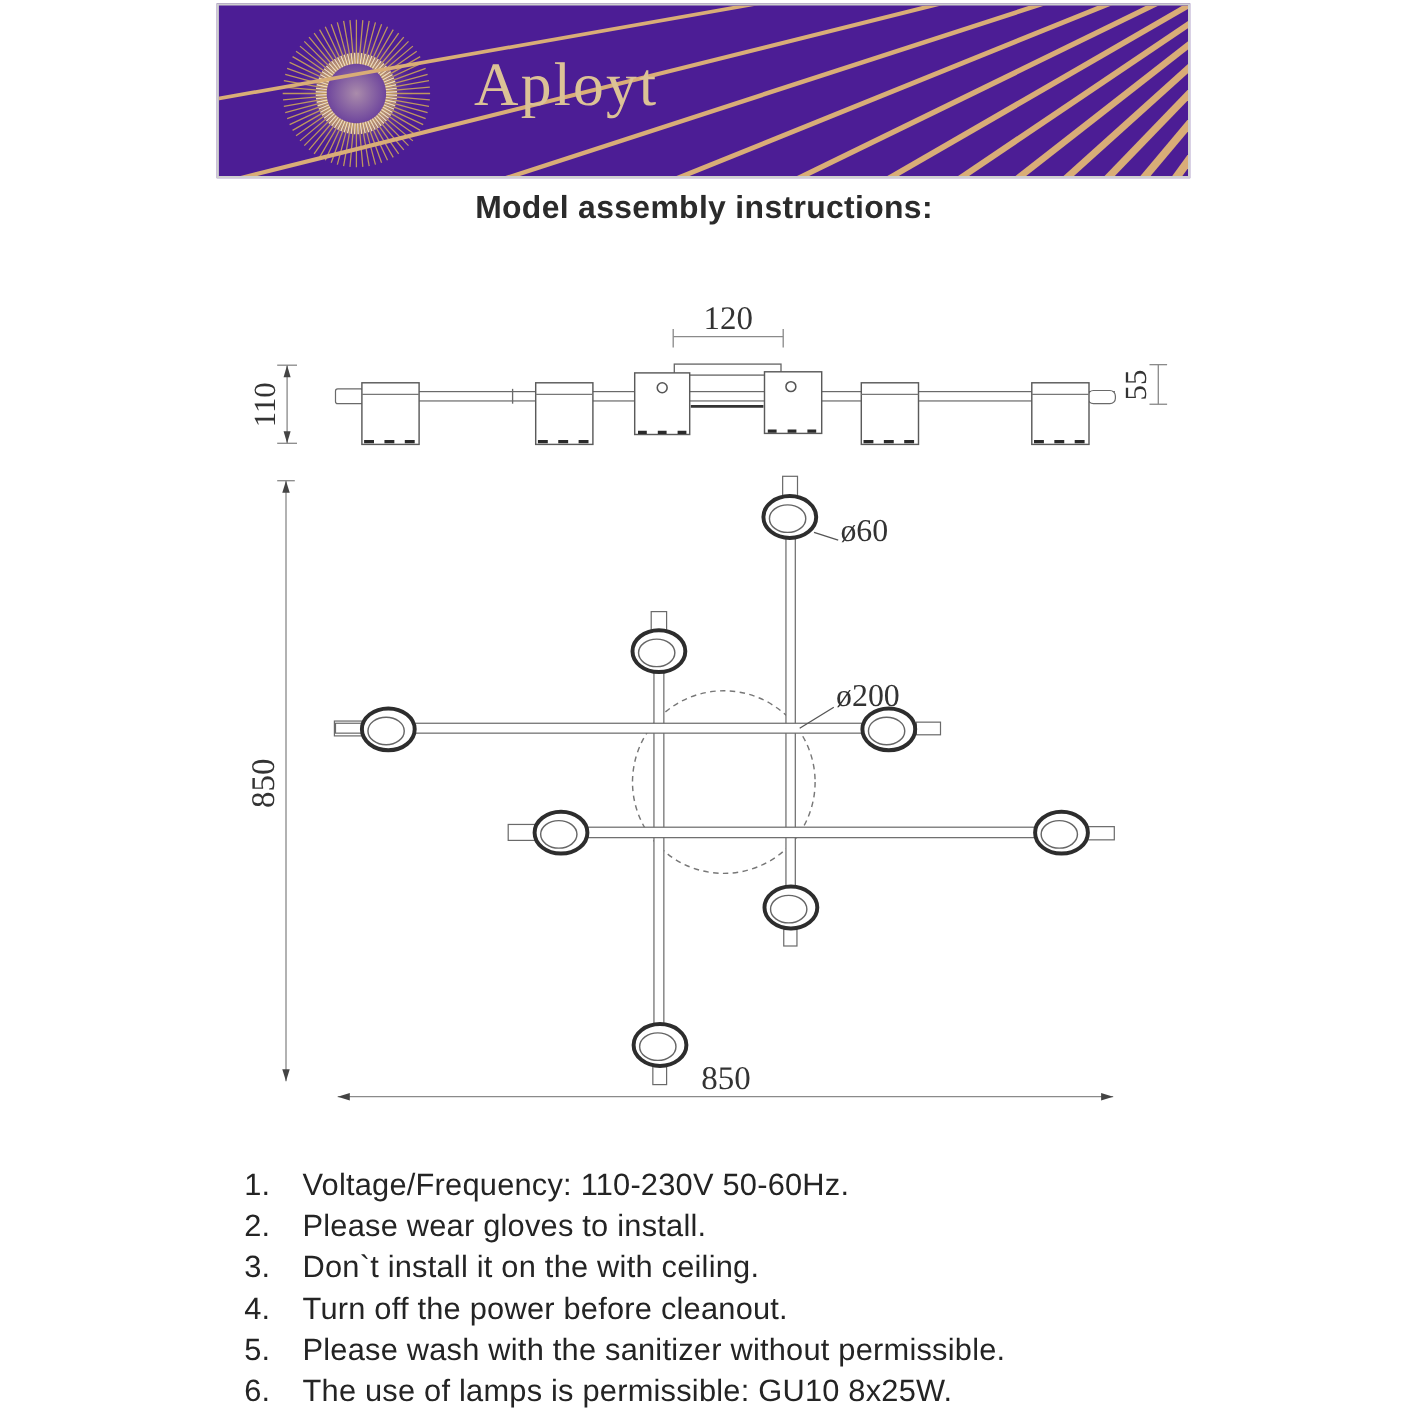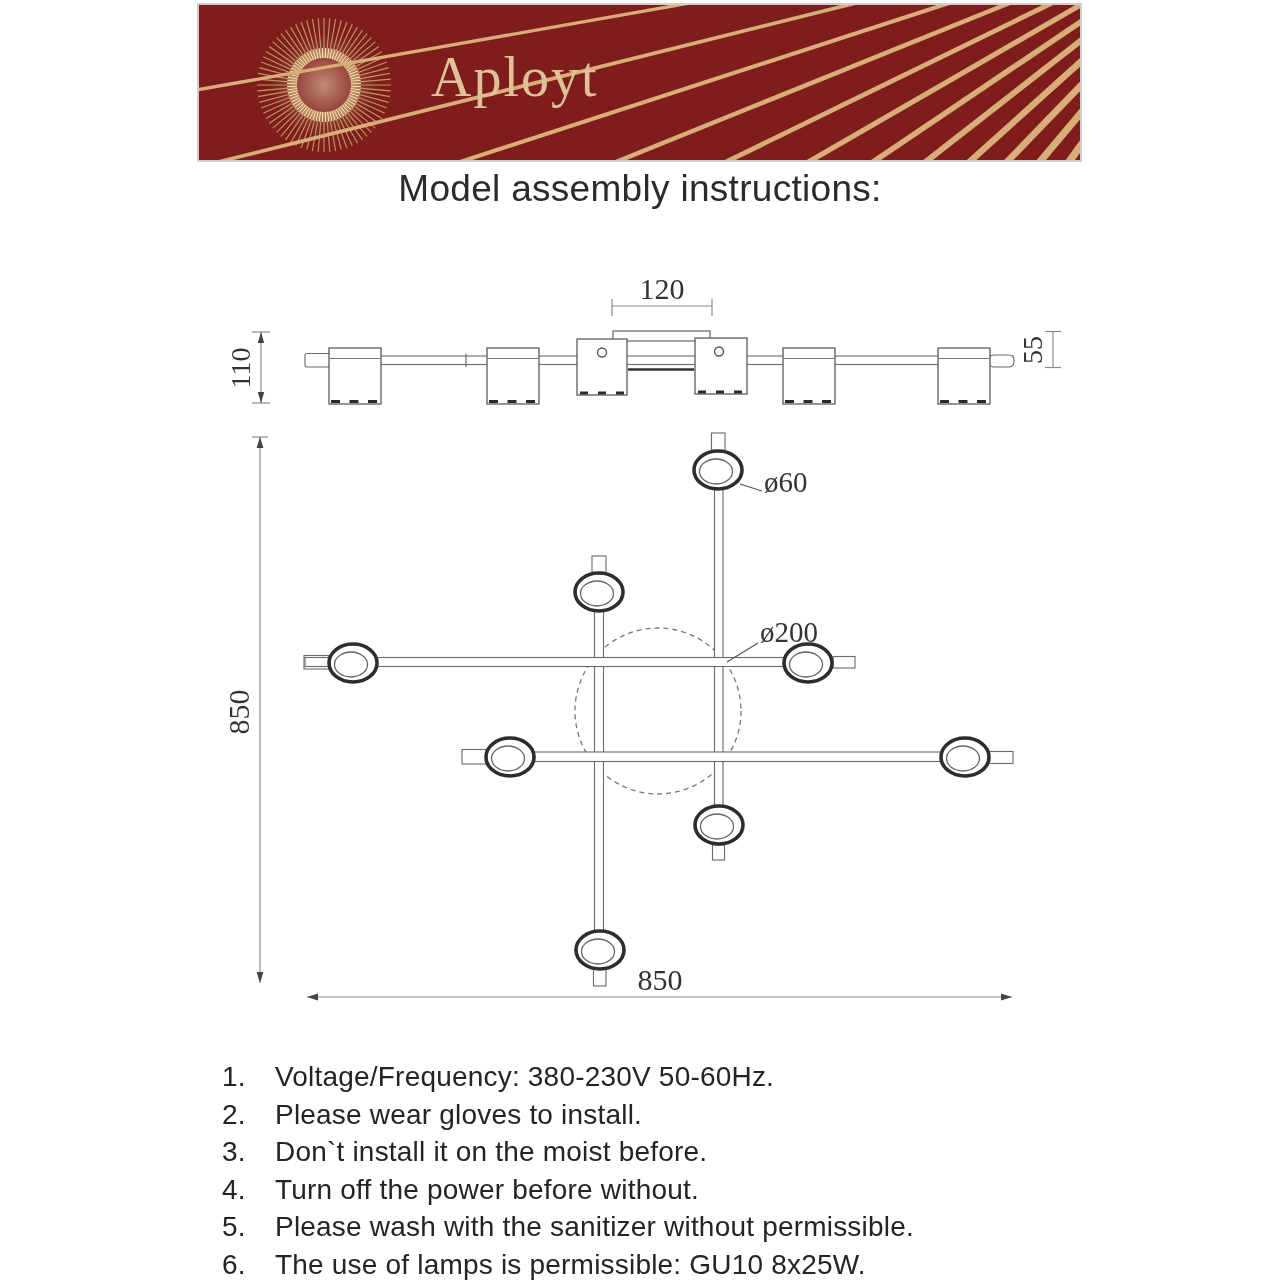--- a/index.html
+++ b/index.html
@@ -3,31 +3,31 @@
 <meta charset="utf-8">
 <style>
   html,body{margin:0;padding:0;}
   body{
     width:1280px;height:1280px;position:relative;background:#ffffff;
     font-family:"Liberation Sans", sans-serif;overflow:hidden;
   }
   
   .banner{
     position:absolute;left:197px;top:3px;width:885px;height:159px;
-    background:#7f1d1d;border:2px solid #cfcfcf;box-sizing:border-box;overflow:hidden;
+    background:#4c1d95;border:2px solid #cfcfcf;box-sizing:border-box;overflow:hidden;
   }
   .banner svg{position:absolute;left:0;top:0;}
   .brand-name{
     position:absolute;left:232px;top:44px;
     font-family:"Liberation Serif", serif;font-size:56px;font-weight:400;
     color:#dcc296;letter-spacing:2px;line-height:1;
   }
   
   .title-block{position:absolute;left:0;top:172px;width:1280px;text-align:center;color:#2b2b2b;}
-  .title-line{font-size:37px;font-weight:400;line-height:34px;letter-spacing:0.3px;}
+  .title-line{font-size:29px;font-weight:700;line-height:34px;letter-spacing:0.3px;}
   
   .drawing{position:absolute;left:0;top:260px;}
   .dimtxt{font-family:"Liberation Serif", serif;fill:#333;}
   
   .instructions{position:absolute;left:222px;top:1058px;width:900px;color:#242424;}
   .inst-row{display:flex;line-height:37.6px;font-size:28px;font-weight:500;letter-spacing:0.2px;}
   .inst-num{width:53px;flex:0 0 53px;}
   .inst-text{flex:1;white-space:nowrap;}
 </style>
 </head>
@@ -365,33 +365,33 @@
       <polygon points="307,997 318,993.6 318,1000.4" fill="#444"></polygon>
       <polygon points="1012,997 1001,993.6 1001,1000.4" fill="#444"></polygon>
       <text class="dimtxt" x="660" y="990" font-size="30" text-anchor="middle">850</text>
     </g>
   </g>
 </svg>
 
 <div class="instructions">
   <div class="inst-row">
     <span class="inst-num">1.</span>
-    <span class="inst-text">Voltage/Frequency: 380-230V 50-60Hz.</span>
+    <span class="inst-text">Voltage/Frequency: 110-230V 50-60Hz.</span>
   </div>
   <div class="inst-row">
     <span class="inst-num">2.</span>
     <span class="inst-text">Please wear gloves to install.</span>
   </div>
   <div class="inst-row">
     <span class="inst-num">3.</span>
-    <span class="inst-text">Don`t install it on the moist before.</span>
+    <span class="inst-text">Don`t install it on the with ceiling.</span>
   </div>
   <div class="inst-row">
     <span class="inst-num">4.</span>
-    <span class="inst-text">Turn off the power before without.</span>
+    <span class="inst-text">Turn off the power before cleanout.</span>
   </div>
   <div class="inst-row">
     <span class="inst-num">5.</span>
     <span class="inst-text">Please wash with the sanitizer without permissible.</span>
   </div>
   <div class="inst-row">
     <span class="inst-num">6.</span>
     <span class="inst-text">The use of lamps is permissible: GU10 8x25W.</span>
   </div>
 </div>

